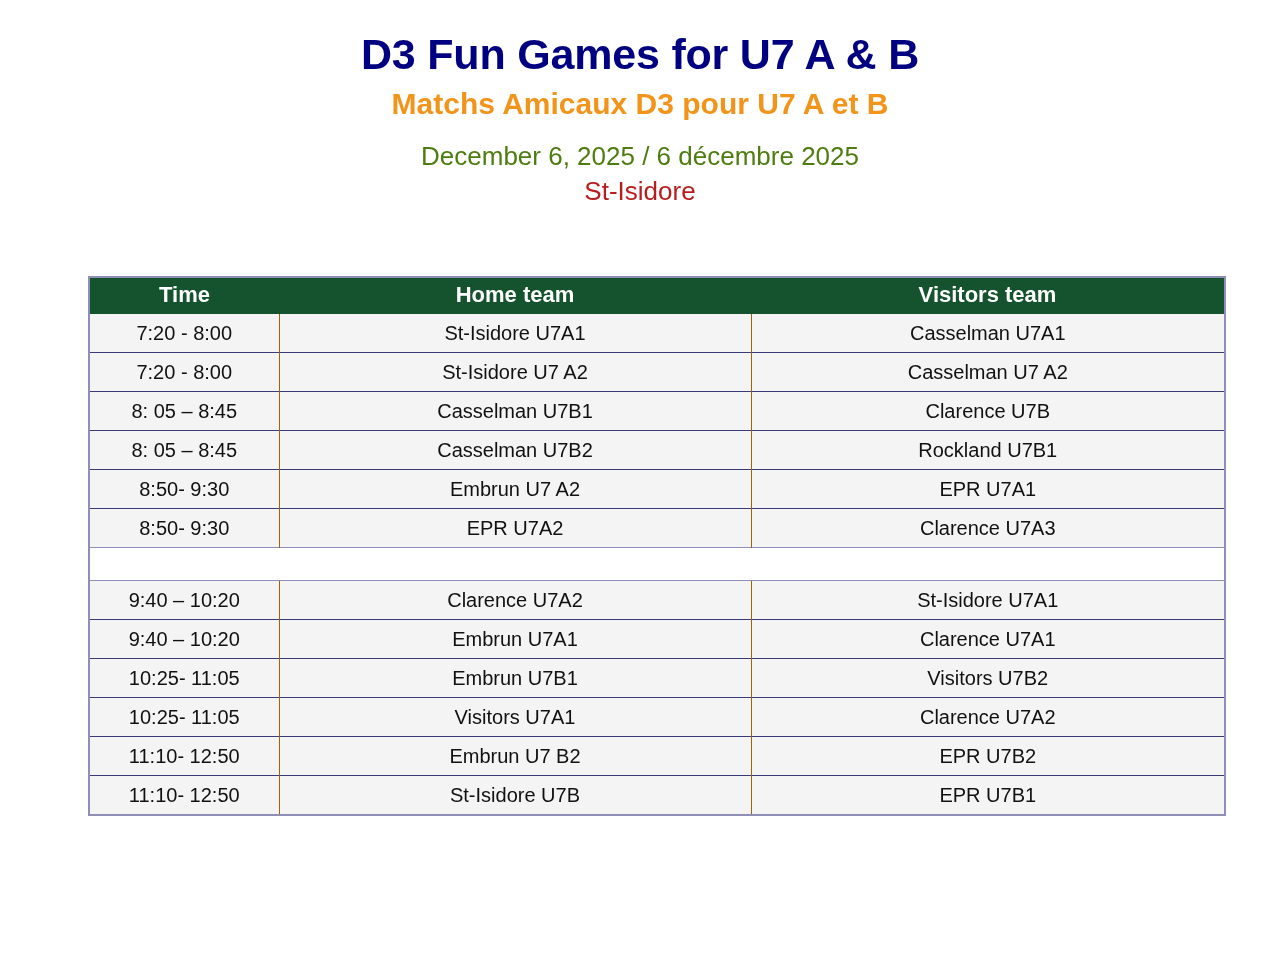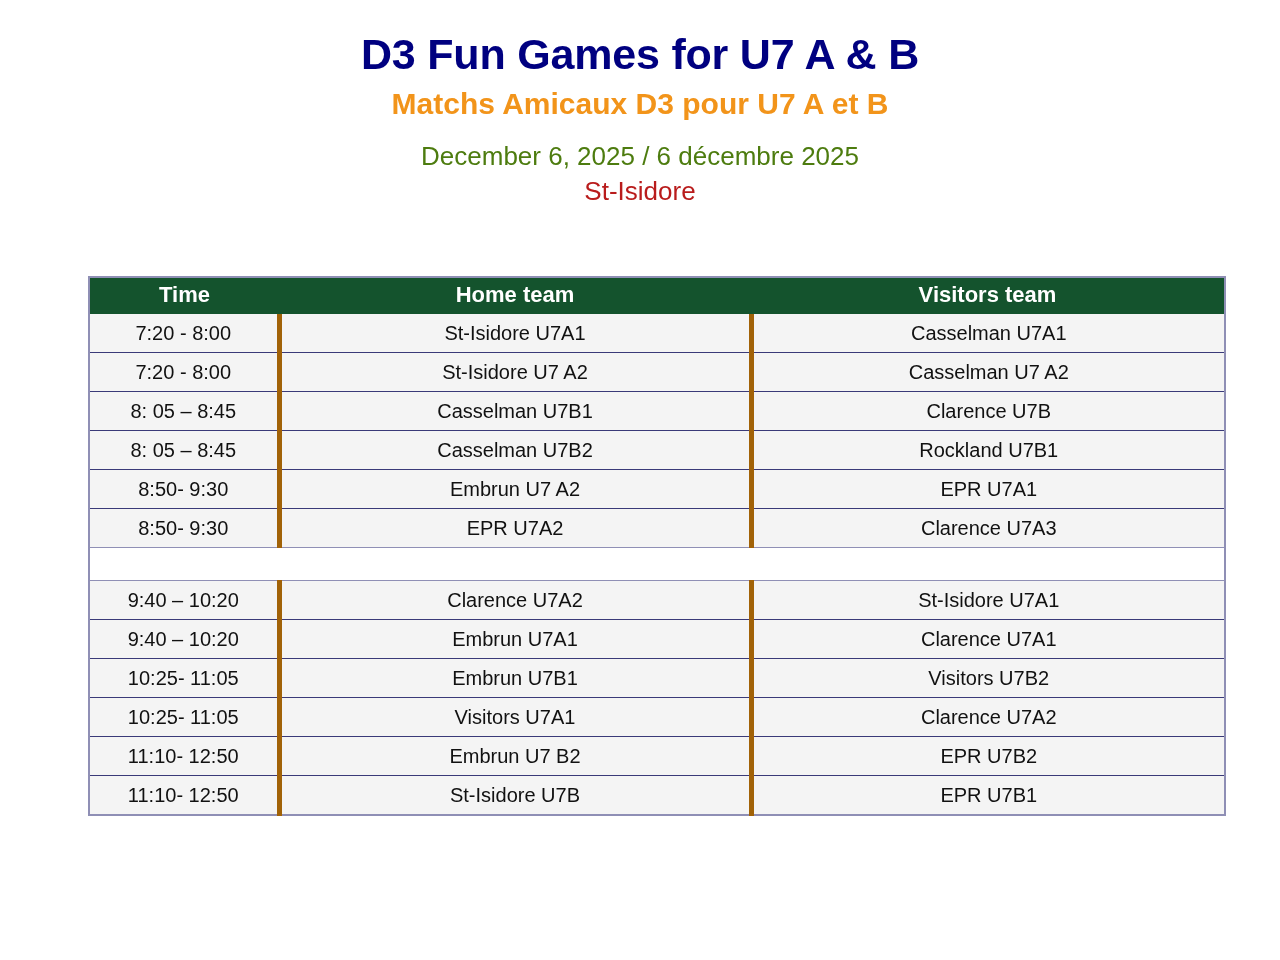--- a/index.html
+++ b/index.html
@@ -86,21 +86,21 @@
 
   table.schedule tbody td {
     background: #F4F4F4;
     color: #111111;
     font-size: 20px;
     font-weight: normal;
     text-align: center;
     height: 38px;
     padding: 0 4px;
     border-top: 1px solid #3A3A78;
-    border-right: 5px solid #a16207;
+    border-right: 1px solid #a16207;
     line-height: 1.15;
     white-space: nowrap;
     overflow: hidden;
   }
   table.schedule tbody td:last-child {
     border-right: none;
   }
   table.schedule tbody tr:first-child td {
     border-top: none;
   }

